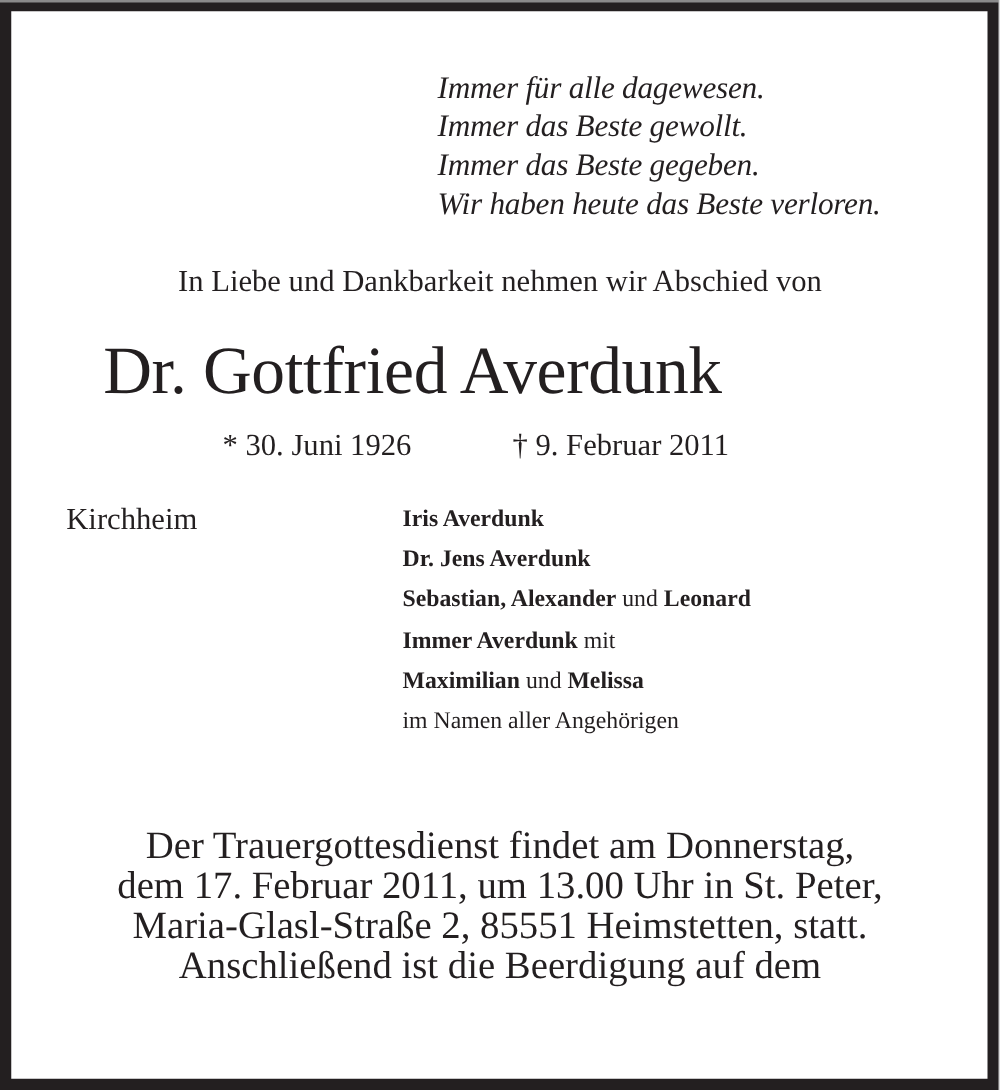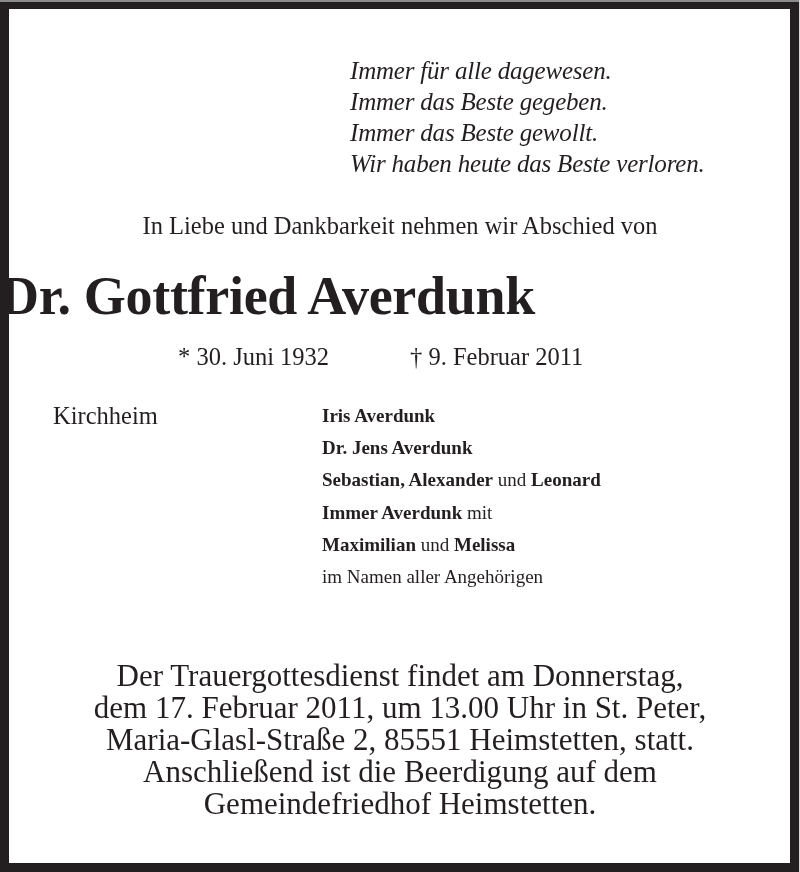--- a/index.html
+++ b/index.html
@@ -38,23 +38,23 @@
       left: 0; width: 800px; top: 210px;
       text-align: center;
       font-size: 24.5px;
       line-height: 32px;
       white-space: nowrap;
     }
 
     .name {
       position: absolute;
       left: 0; width: 660px; top: 264px;
-      text-align: left;
+      text-align: center;
       font-size: 54px;
-      font-weight: bold;
+      font-weight: normal;
       line-height: 64px;
       letter-spacing: -0.3px;
       white-space: nowrap;
     }
 
     .dates {
       position: absolute;
       top: 341px; left: 0; width: 800px;
       font-size: 24.5px;
       line-height: 32px;
@@ -91,31 +91,31 @@
   </style>
 </head>
 <body>
 
 <div class="frame"></div>
 <div class="frame-edge"></div>
 <div class="right-strip"></div>
 
 <div class="poem">
   <span class="poem-line">Immer für alle dagewesen.</span>
+  <span class="poem-line">Immer das Beste gewollt.</span>
   <span class="poem-line">Immer das Beste gegeben.</span>
-  <span class="poem-line">Immer das Beste gewollt.</span>
   <span class="poem-line">Wir haben heute das Beste verloren.</span>
 </div>
 
 <div class="intro">In Liebe und Dankbarkeit nehmen wir Abschied von</div>
 
 <div class="name">Dr. Gottfried Averdunk</div>
 
 <div class="dates">
-  <span class="date-birth">* 30. Juni 1932</span>
+  <span class="date-birth">* 30. Juni 1926</span>
   <span class="date-death">† 9. Februar 2011</span>
 </div>
 
 <div class="place">Kirchheim</div>
 
 <div class="mourners">
   <span class="mourner-line">
     <span class="b">Iris Averdunk</span>
   </span>
   <span class="mourner-line">
@@ -125,14 +125,13 @@
   <span class="mourner-line"><span class="b">Immer Averdunk</span><span> mit</span></span>
   <span class="mourner-line"><span class="b">Maximilian</span><span> und </span><span class="b">Melissa</span></span>
   <span class="mourner-line"><span>im Namen aller Angehörigen</span></span>
 </div>
 
 <div class="service">
   <span class="service-line">Der Trauergottesdienst findet am Donnerstag,</span>
   <span class="service-line">dem 17. Februar 2011, um 13.00 Uhr in St. Peter,</span>
   <span class="service-line">Maria-Glasl-Straße 2, 85551 Heimstetten, statt.</span>
   <span class="service-line">Anschließend ist die Beerdigung auf dem</span>
-  <span class="service-line">Gemeindefriedhof Heimstetten.</span>
 </div>
 
 </body></html>

